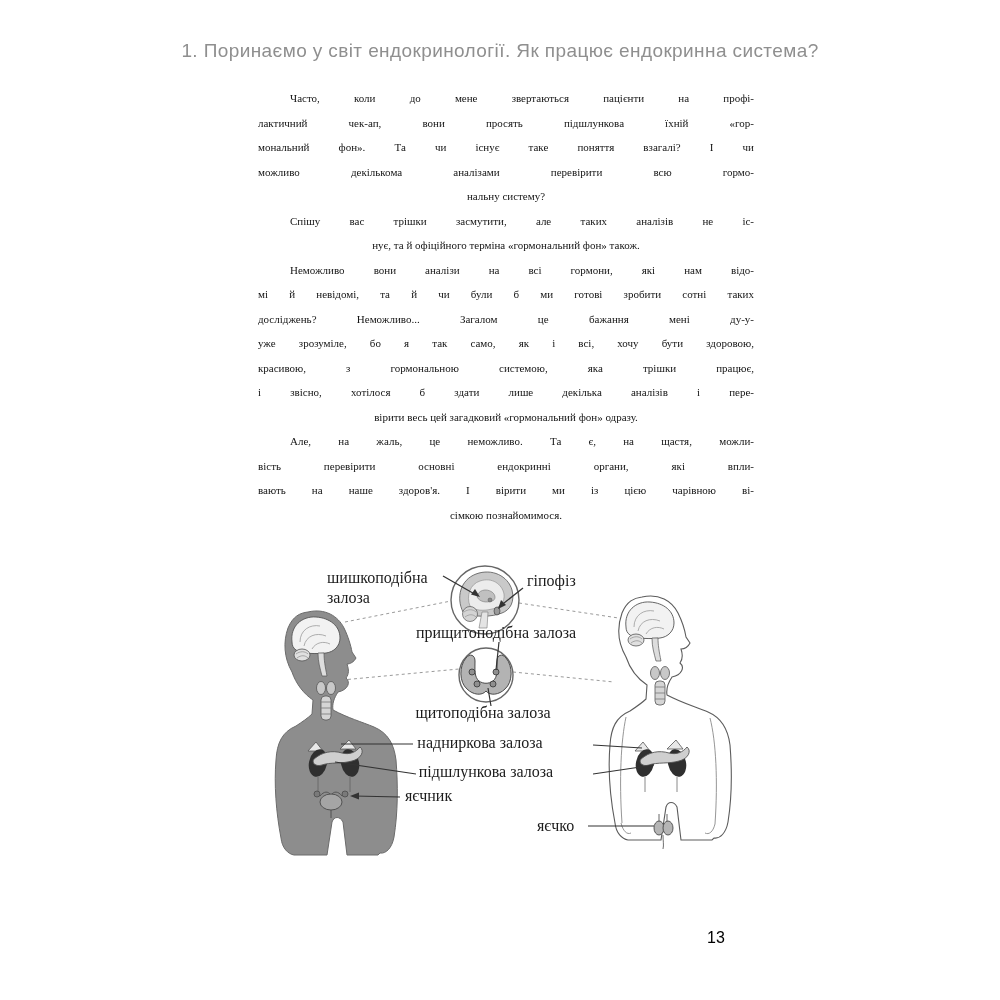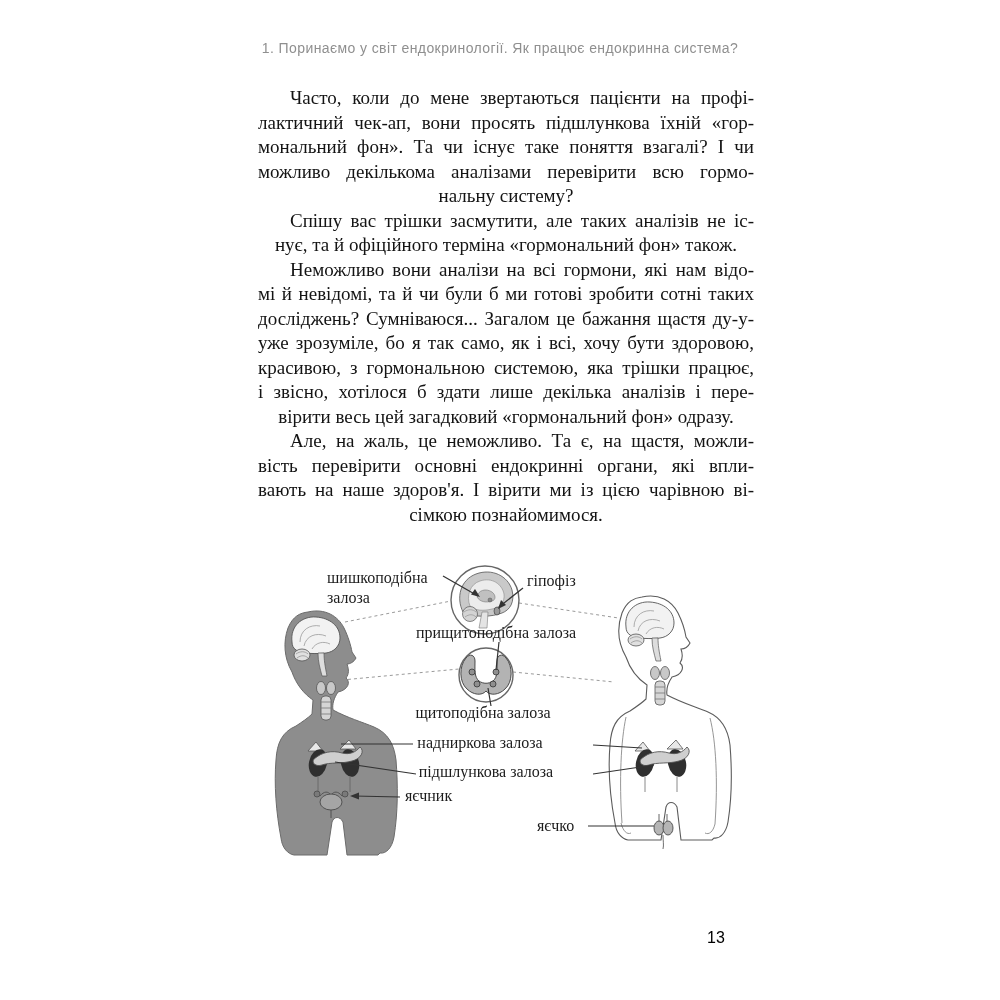--- a/index.html
+++ b/index.html
@@ -2,26 +2,26 @@
 <html><head>
 <meta charset="utf-8">
 <style>
   html,body{margin:0;padding:0;}
   body{
     width:1000px;height:1000px;background:#ffffff;position:relative;
     font-family:"Liberation Serif", serif;color:#141414;overflow:hidden;
   }
   .running-head{
     position:absolute;top:40px;left:0;width:1000px;text-align:center;
-    font-family:"Liberation Sans", sans-serif;font-size:14px;
+    font-family:"Liberation Sans", sans-serif;font-size:19px;
     color:#8f8f8f;letter-spacing:.4px;
   }
   .bodytext{
     position:absolute;left:258px;top:86px;width:496px;
-    font-size:19px;line-height:24.5px;
+    font-size:11px;line-height:24.5px;
   }
   .para{margin:0;padding:0;}
   .ln{height:24.5px;text-align:center;}
   .just{text-align:justify;text-align-last:justify;}
   .ind{text-indent:32px;}
   .diagram{position:absolute;left:230px;top:550px;}
   .folio{
     position:absolute;left:698px;top:929px;width:36px;text-align:center;
     font-family:"Liberation Sans", sans-serif;font-size:16px;color:#000000;
   }
@@ -44,21 +44,21 @@
       <div class="ln just">можливо декількома аналізами перевірити всю гормо-</div>
       <div class="ln">нальну систему?</div>
     </div>
     <div class="para">
       <div class="ln just ind">Спішу вас трішки засмутити, але таких аналізів не іс-</div>
       <div class="ln">нує, та й офіційного терміна «гормональний фон» також.</div>
     </div>
     <div class="para">
       <div class="ln just ind">Неможливо вони аналізи на всі гормони, які нам відо-</div>
       <div class="ln just">мі й невідомі, та й чи були б ми готові зробити сотні таких</div>
-      <div class="ln just">досліджень? Сумніваюся... Загалом це бажання щастя ду-у-</div>
+      <div class="ln just">досліджень? Неможливо... Загалом це бажання мені ду-у-</div>
       <div class="ln just">уже зрозуміле, бо я так само, як і всі, хочу бути здоровою,</div>
       <div class="ln just">красивою, з гормональною системою, яка трішки працює,</div>
       <div class="ln just">і звісно, хотілося б здати лише декілька аналізів і пере-</div>
       <div class="ln">вірити весь цей загадковий «гормональний фон» одразу.</div>
     </div>
     <div class="para">
       <div class="ln just ind">Але, на жаль, це неможливо. Та є, на щастя, можли-</div>
       <div class="ln just">вість перевірити основні ендокринні органи, які впли-</div>
       <div class="ln just">вають на наше здоров'я. І вірити ми із цією чарівною ві-</div>
       <div class="ln">сімкою познайомимося.</div>

